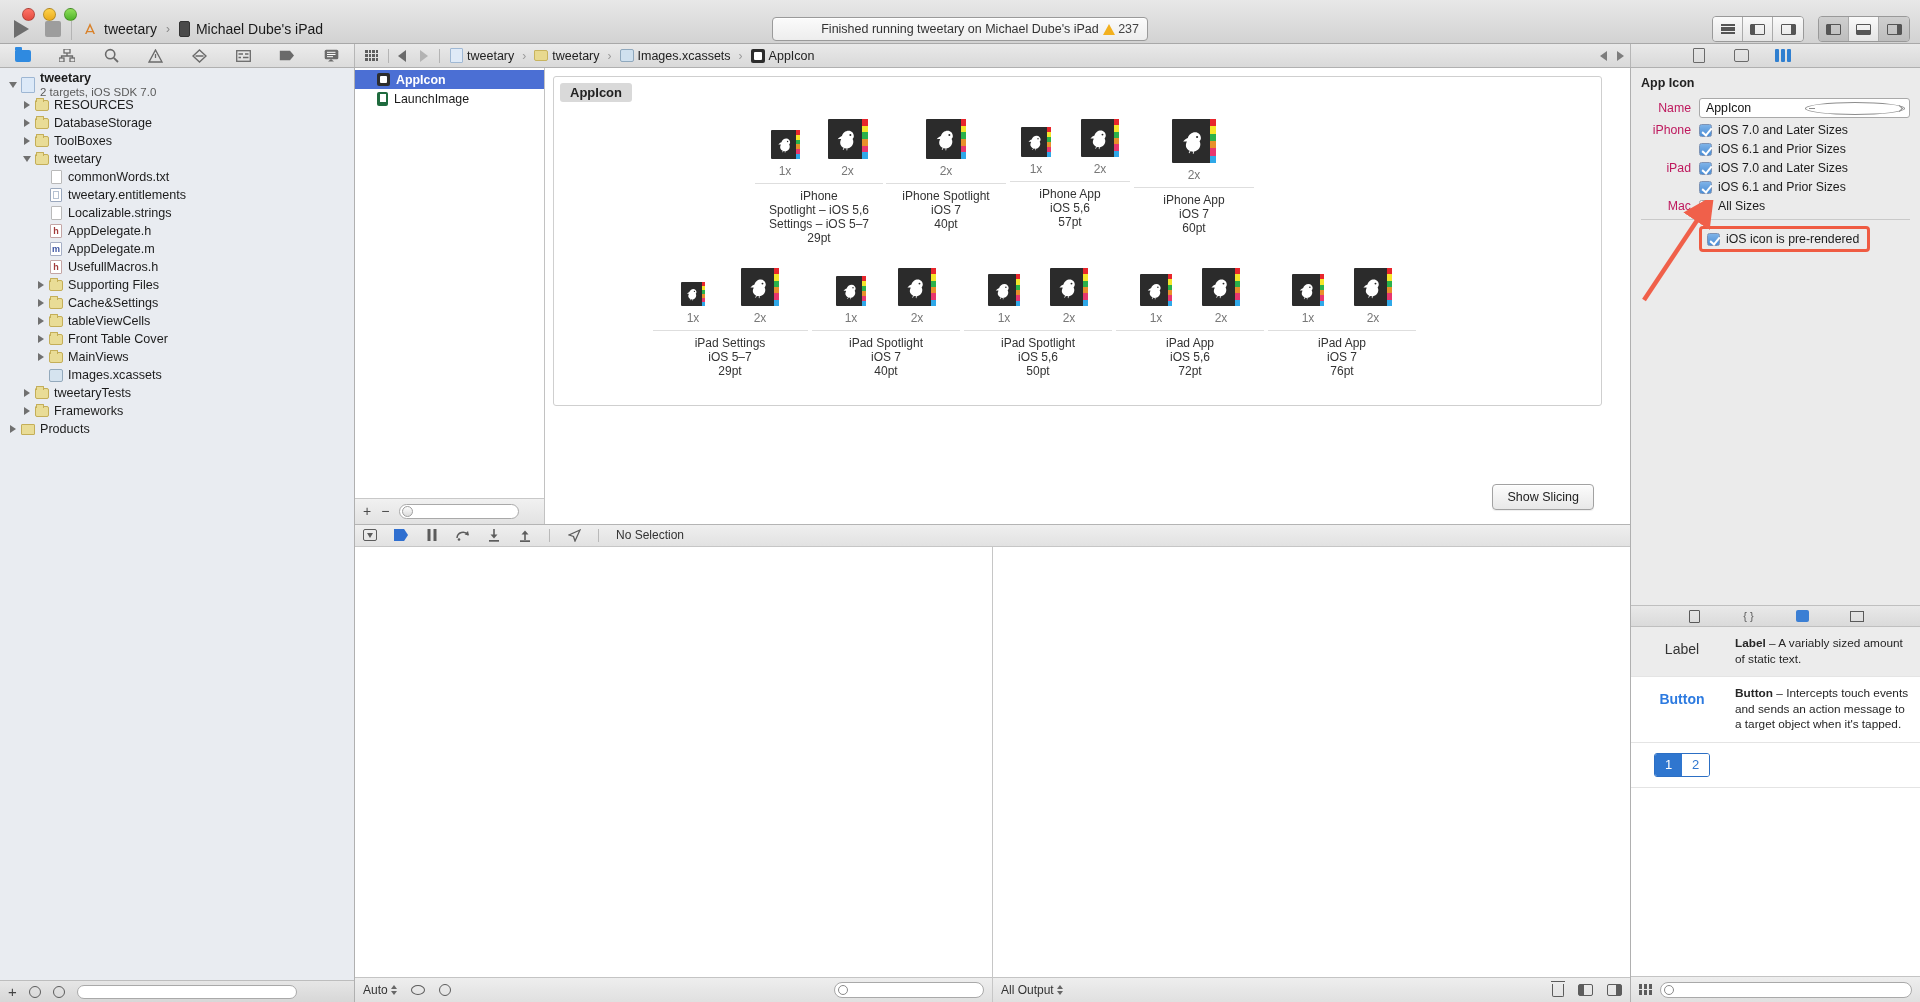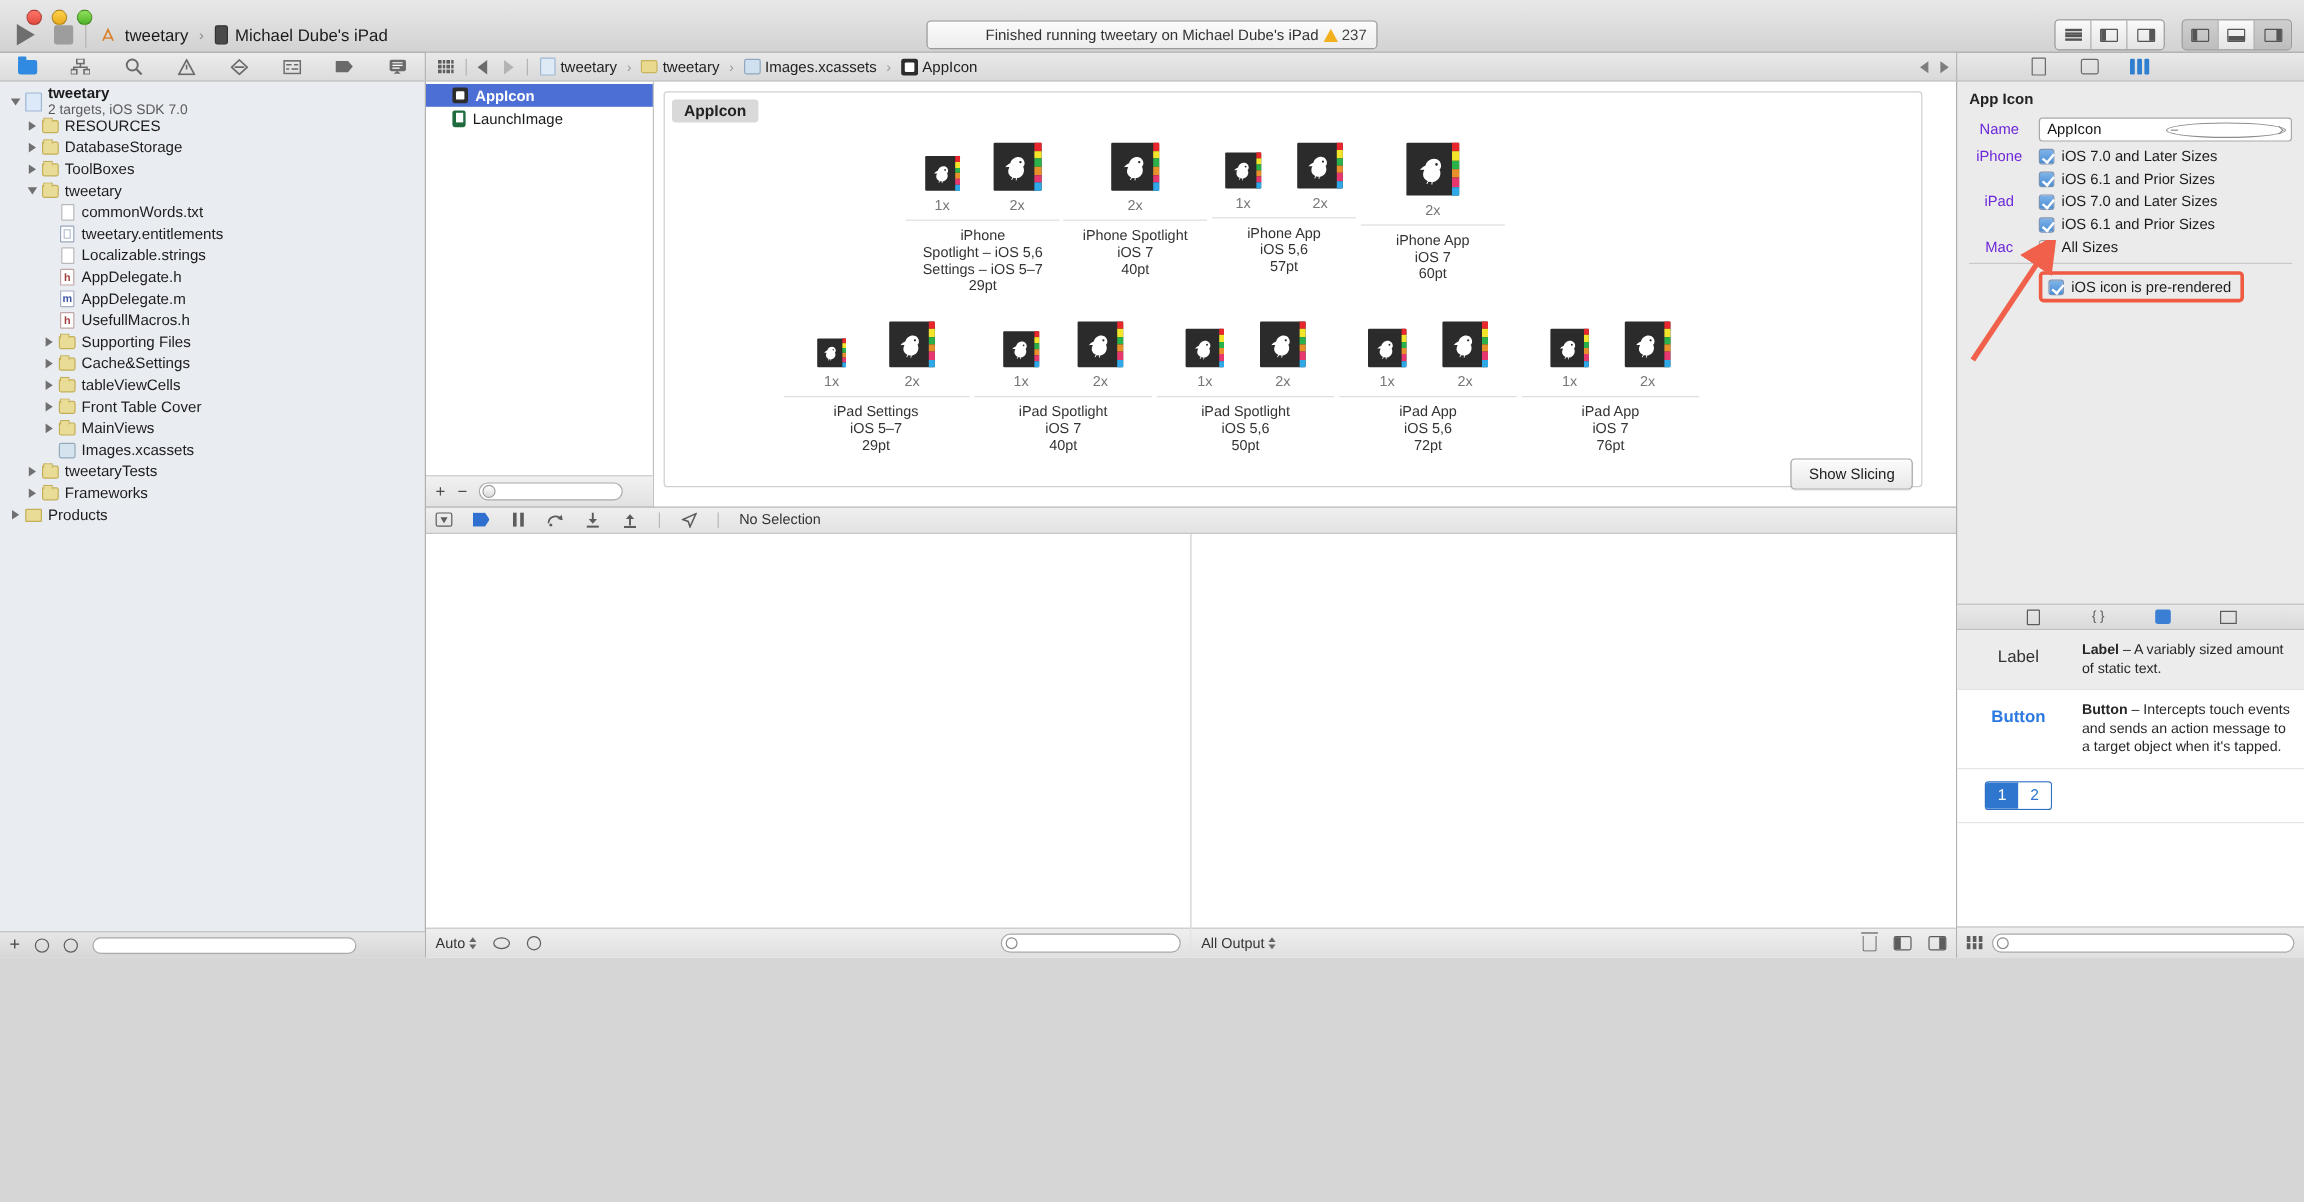--- a/index.html
+++ b/index.html
@@ -3,21 +3,21 @@
 <meta charset="utf-8">
 <style>
   * { box-sizing: border-box; margin: 0; padding: 0; }
   html, body {
     width: 1920px; height: 1002px;
     font-family: "Liberation Sans", sans-serif;
     font-size: 13px; color: #1a1a1a;
     overflow: hidden; background: #d6d6d6;
     -webkit-font-smoothing: antialiased;
   }
-  .app { position: relative; width: 1920px; height: 798px; display: flex; flex-direction: column; }
+  .app { position: relative; width: 1920px; height: 1002px; display: flex; flex-direction: column; }
 
   
   .titlebar {
     height: 44px; flex: 0 0 44px; position: relative;
     background: linear-gradient(to bottom, #e8e8e8 0%, #d2d2d2 100%);
     border-bottom: 1px solid #a8a8a8;
     display: flex; align-items: center;
   }
   .traffic { display: flex; gap: 8px; padding-left: 12px; align-items: center; position: absolute; top: 8px; left: 10px; }
   .tl { width: 13px; height: 13px; border-radius: 50%; border: 1px solid rgba(0,0,0,.25); }
@@ -189,21 +189,21 @@
   .trash { width: 12px; height: 13px; border: 1.3px solid #5c5c5c; border-top: none; border-radius: 0 0 2px 2px; position: relative; }
   .trash::before { content: ""; position: absolute; top: -3px; left: -2px; right: -2px; height: 1.5px; background: #5c5c5c; }
   .sp-ico { width: 15px; height: 12px; border: 1.3px solid #5c5c5c; border-radius: 2px; display: flex; }
   .sp-ico i { width: 5px; background: #5c5c5c; }
 
   
   .inspector { width: 290px; flex: 0 0 290px; background: #ebebeb; border-left: 1px solid #b0b0b0; display: flex; flex-direction: column; }
   .insp-top { padding: 8px 10px 4px 10px; }
   .insp-head { font-size: 12.5px; font-weight: bold; color: #222; margin-bottom: 8px; }
   .frow { display: flex; align-items: center; margin-bottom: 5px; font-size: 12.3px; }
-  .flabel { width: 58px; text-align: center; padding-right: 8px; color: #6d28d9; flex: 0 0 58px; }
+  .flabel { width: 58px; text-align: right; padding-right: 8px; color: #be185d; flex: 0 0 58px; }
   .tfield { flex: 1; height: 20px; background: #fff; border: 1px solid #a9a9a9; border-radius: 3px; display: flex; align-items: center; padding: 0 4px 0 6px; position: relative; }
   .tfield span { flex: 1; font-size: 12.3px; color: #111; }
   .tf-circle { width: 13px; height: 13px; border-radius: 50%; border: 1.3px solid #8d8d8d; position: relative; flex: 0 0 13px; }
   .tf-circle::after { content: ""; position: absolute; left: 3px; top: 5px; width: 6px; height: 1.4px; background: #8d8d8d; }
   .tf-circle::before { content: ""; position: absolute; right: 2.5px; top: 3px; width: 4px; height: 4px; border-right: 1.4px solid #8d8d8d; border-top: 1.4px solid #8d8d8d; transform: rotate(45deg); }
   .cb { width: 13px; height: 13px; border-radius: 2.5px; flex: 0 0 13px; margin-right: 6px; border: 1px solid #7d93b5; background: linear-gradient(to bottom,#7eb3e8,#4b8ed6); position: relative; }
   .cb.off { background: linear-gradient(to bottom,#ffffff,#f0f0f0); border-color: #a6a6a6; }
   .cb.on::after { content: ""; position: absolute; left: 3.5px; top: 1px; width: 4px; height: 8px; border-right: 2px solid #fff; border-bottom: 2px solid #fff; transform: rotate(40deg); }
   .cbtext { font-size: 12.3px; color: #1c1c1c; }
   .insp-div { height: 1px; background: #c9c9c9; margin: 6px 0; }

